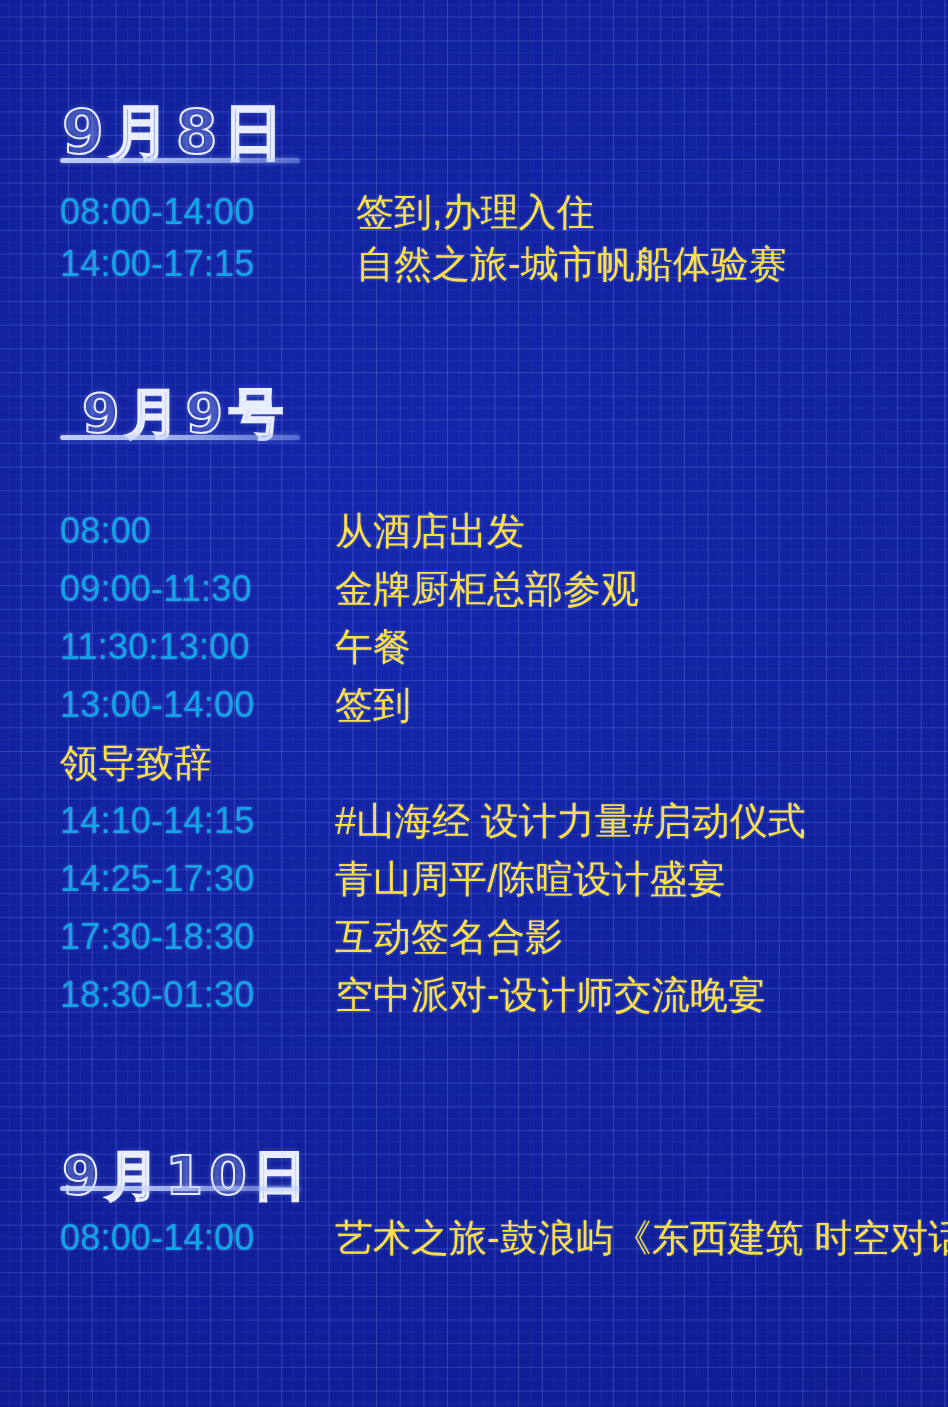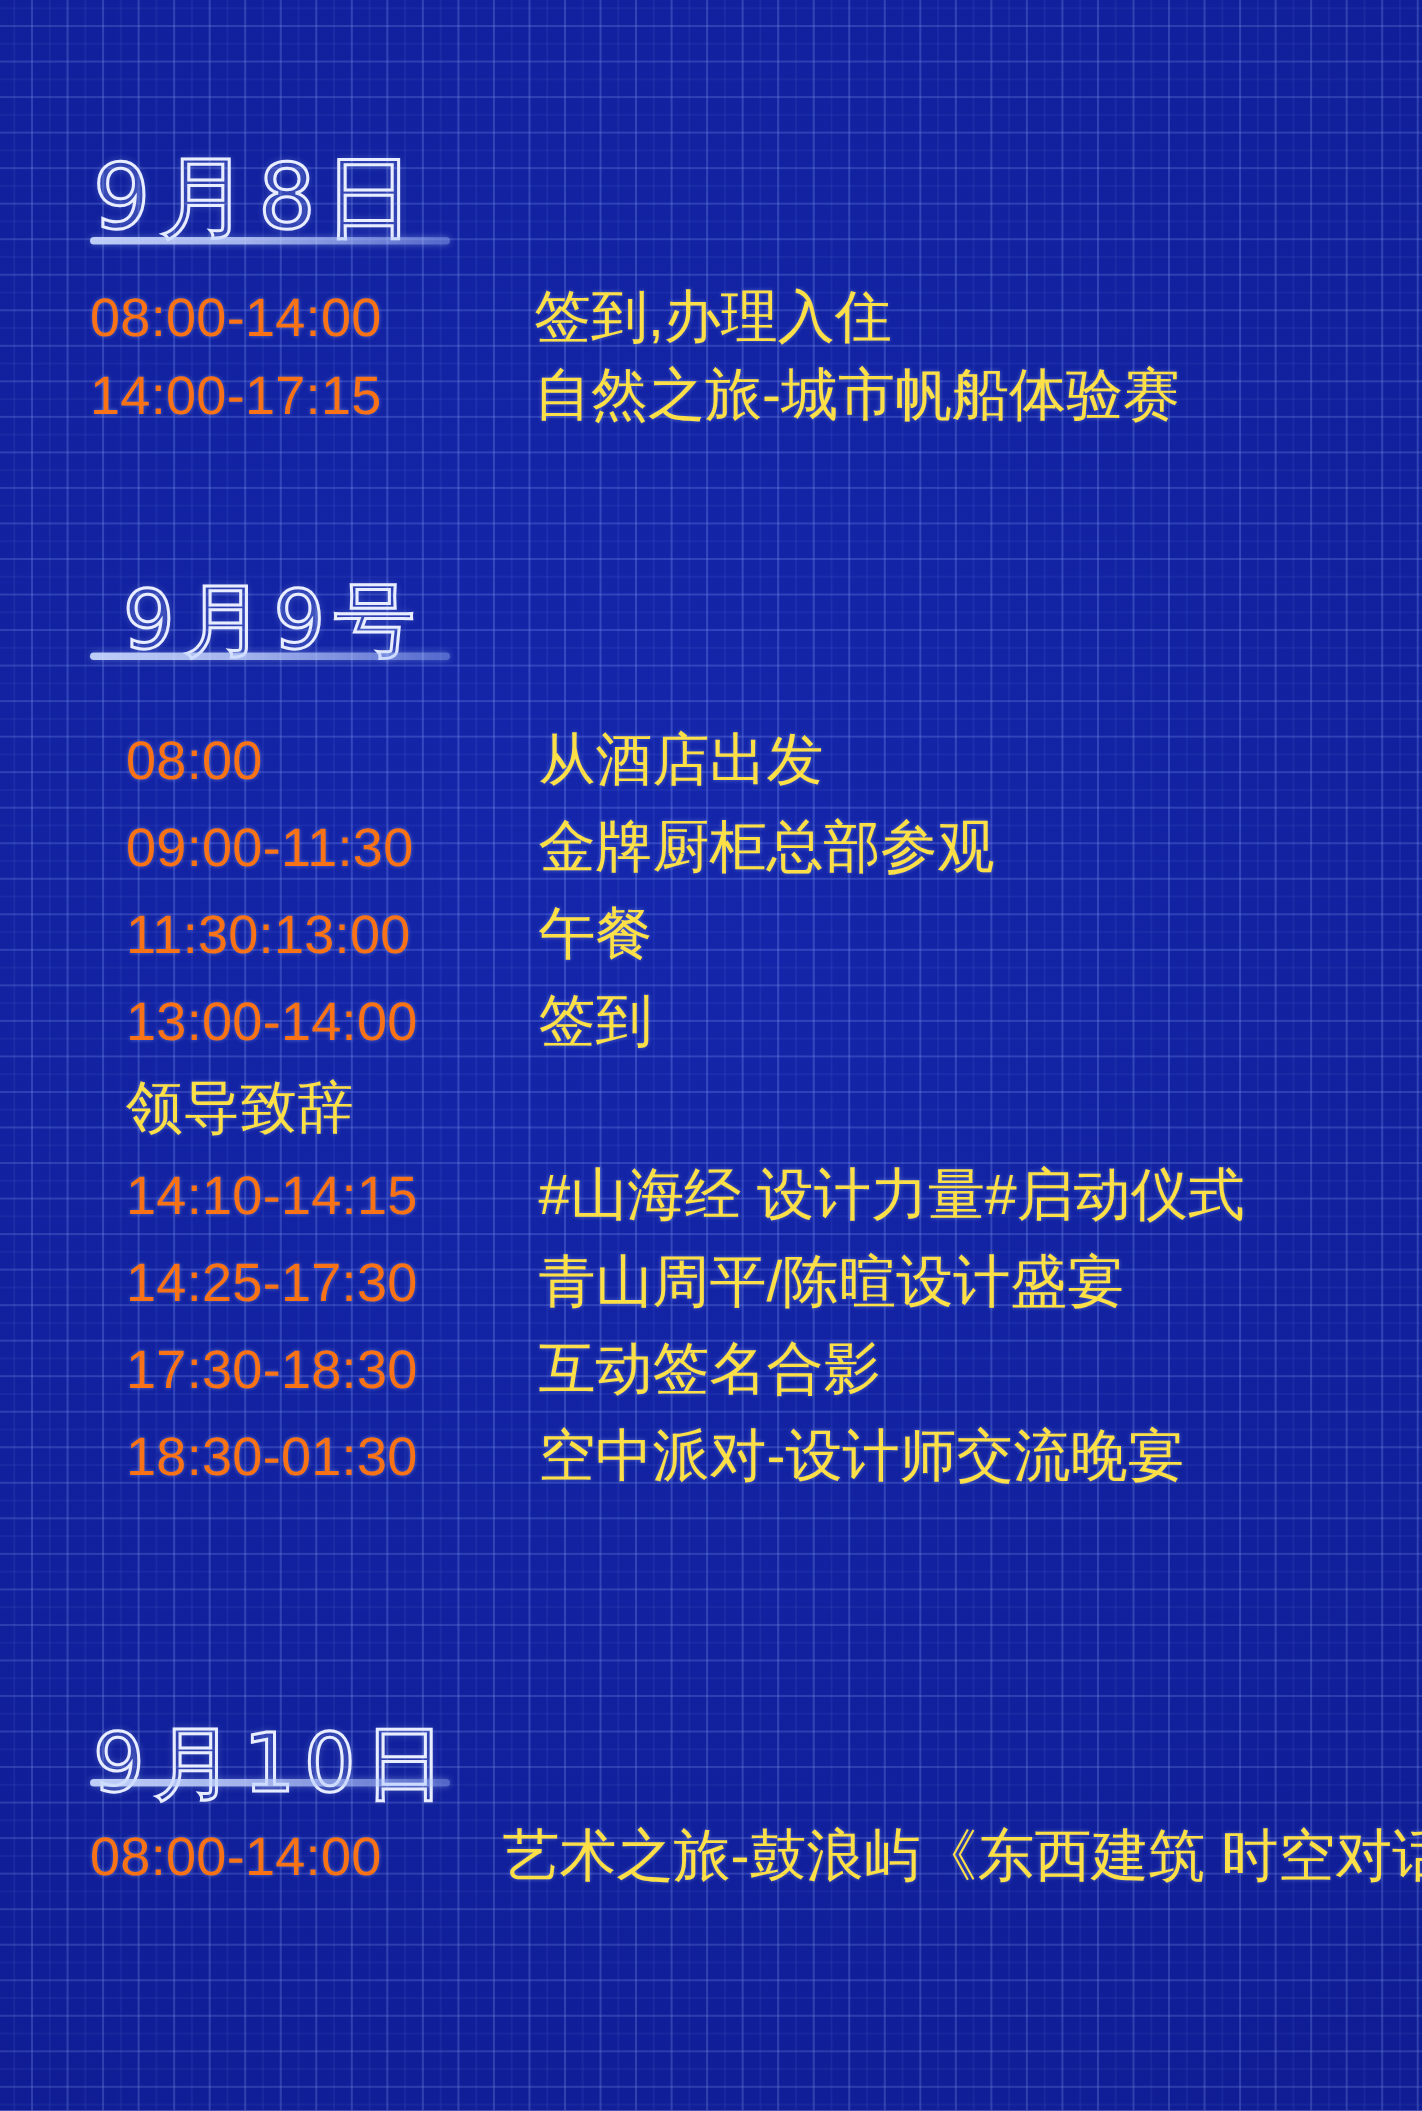--- a/index.html
+++ b/index.html
@@ -57,21 +57,21 @@
     z-index: 3;
     padding: 0;
   }
 
   .day-block {
     position: relative;
   }
 
   .day-heading {
     font-family: "DejaVu Sans", "Liberation Sans", sans-serif;
-    font-weight: 400;
+    font-weight: 700;
     color: transparent;
     -webkit-text-stroke: 2px #e8edff;
     letter-spacing: 6px;
     line-height: 1;
     text-shadow: 0 0 6px rgba(180,205,255,0.35);
     white-space: nowrap;
   }
 
   .divider {
     height: 5px;
@@ -88,21 +88,21 @@
     display: block;
   }
 
   .row {
     display: flex;
     align-items: baseline;
     white-space: nowrap;
   }
 
   .time {
-    color: #f97316;
+    color: #0ea5e9;
     font-weight: 400;
     letter-spacing: 0.2px;
     text-shadow: 0 0 3px rgba(160,190,255,0.45);
     flex: 0 0 auto;
   }
 
   .desc {
     color: #fde047;
     font-weight: 400;
     text-shadow: 0 0 3px rgba(160,190,255,0.45);
@@ -115,21 +115,21 @@
   #day-1 .divider     { position: absolute; left: 60px; top: 158px; width: 240px; }
   #day-1 .rows        { position: absolute; left: 60px; top: 186px; }
   #day-1 .row         { height: 52px; line-height: 52px; align-items: center; }
   #day-1 .time        { width: 296px; font-size: 36px; }
   #day-1 .desc        { font-size: 38px; }
 
   
   #day-2 { position: absolute; top: 0; left: 0; width: 948px; }
   #day-2 .day-heading { position: absolute; left: 62px; top: 342px; font-size: 54px; margin-left: 20px; }
   #day-2 .divider     { position: absolute; left: 60px; top: 435px; width: 240px; }
-  #day-2 .rows        { position: absolute; left: 60px; top: 478px; margin-left: 24px; }
+  #day-2 .rows        { position: absolute; left: 60px; top: 502px; }
   #day-2 .row         { height: 58px; line-height: 58px; align-items: center; }
   #day-2 .time        { width: 275px; font-size: 36px; }
   #day-2 .desc        { font-size: 38px; }
 
   
   #day-3 { position: absolute; top: 0; left: 0; width: 948px; }
   #day-3 .day-heading { position: absolute; left: 62px; top: 1104px; font-size: 54px; }
   #day-3 .divider     { position: absolute; left: 60px; top: 1186px; width: 240px; }
   #day-3 .rows        { position: absolute; left: 60px; top: 1208px; }
   #day-3 .row         { align-items: flex-start; }

